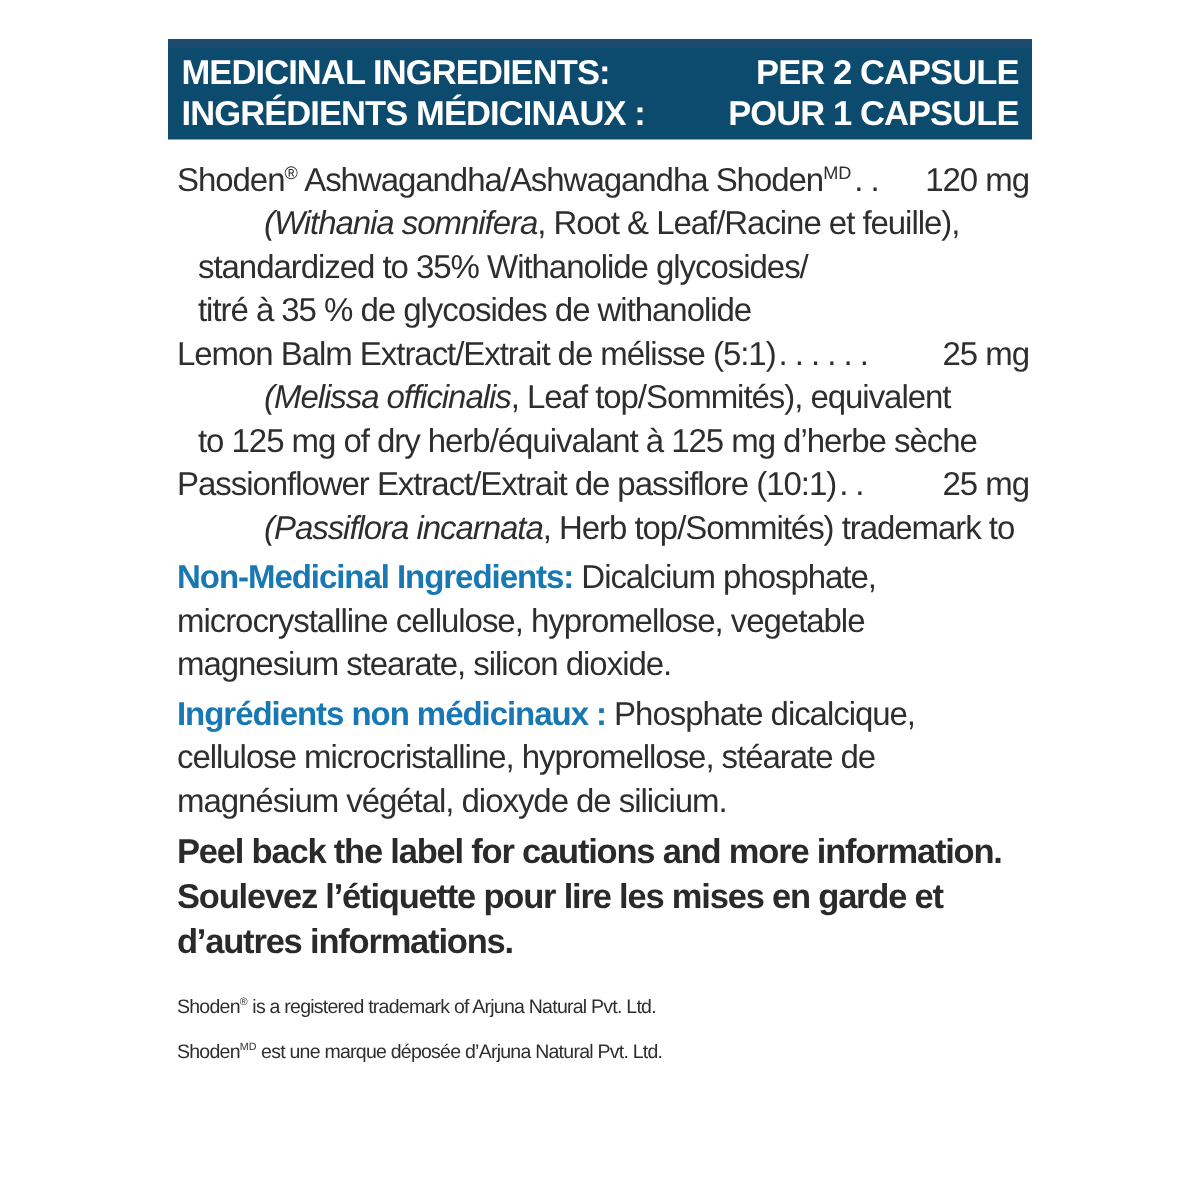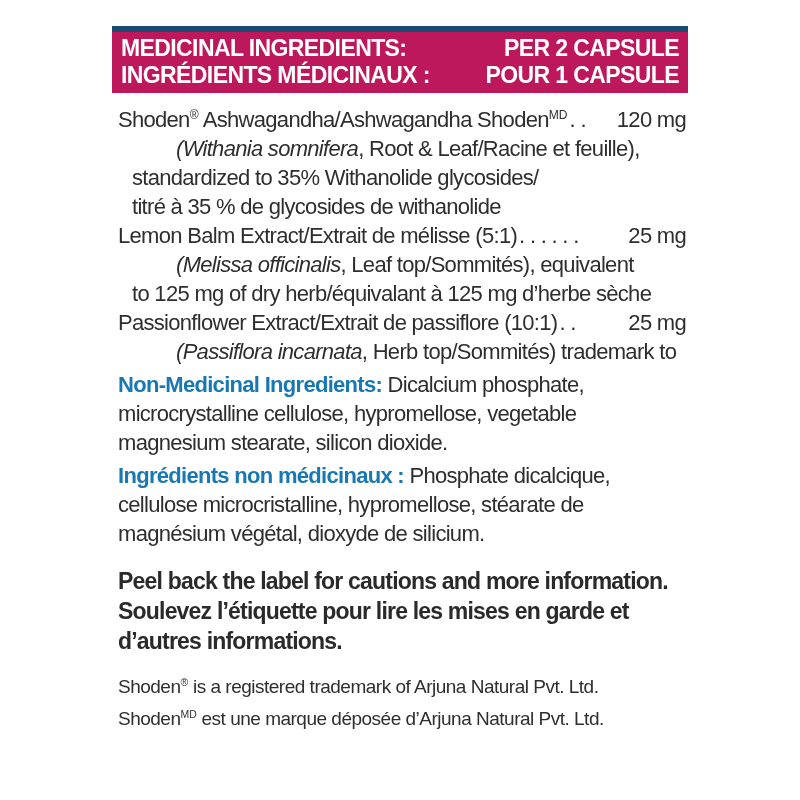--- a/index.html
+++ b/index.html
@@ -13,21 +13,21 @@
     -webkit-font-smoothing: antialiased;
   }
   .panel {
     position: absolute;
     left: 112px;
     top: 26px;
     width: 576px;
   }
   
   .header-bar {
-    background: #be185d;
+    background: #0c4a6e;
     border-top: 6px solid #1d4b70;
     color: #ffffff;
     font-weight: bold;
     font-size: 23px;
     letter-spacing: -0.6px;
     padding: 3px 9px 4px 9px;
   }
   .header-row {
     display: flex;
     justify-content: space-between;
@@ -66,35 +66,35 @@
   .it { font-style: italic; margin-left: 44px; }
   
   .nonmed { margin-top: 4px; }
   .blue-head {
     color: #1878b4;
     font-weight: bold;
   }
   .nm-line { white-space: nowrap; }
   
   .peel {
-    margin-top: 18px;
+    margin-top: 4px;
     padding-left: 6px;
     color: #2a2a2a;
     font-weight: bold;
     font-size: 23px;
     letter-spacing: -0.8px;
     line-height: 30px;
   }
   .peel-line { white-space: nowrap; }
   
   .trademark {
     margin-top: 13px;
     padding-left: 6px;
     color: #2e2e2e;
-    font-size: 19px;
+    font-size: 13px;
     letter-spacing: -0.5px;
     line-height: 27px;
     font-weight: 500;
   }
   .tm-line { white-space: nowrap; }
 </style>
 </head>
 <body>
 
 <div class="panel">

